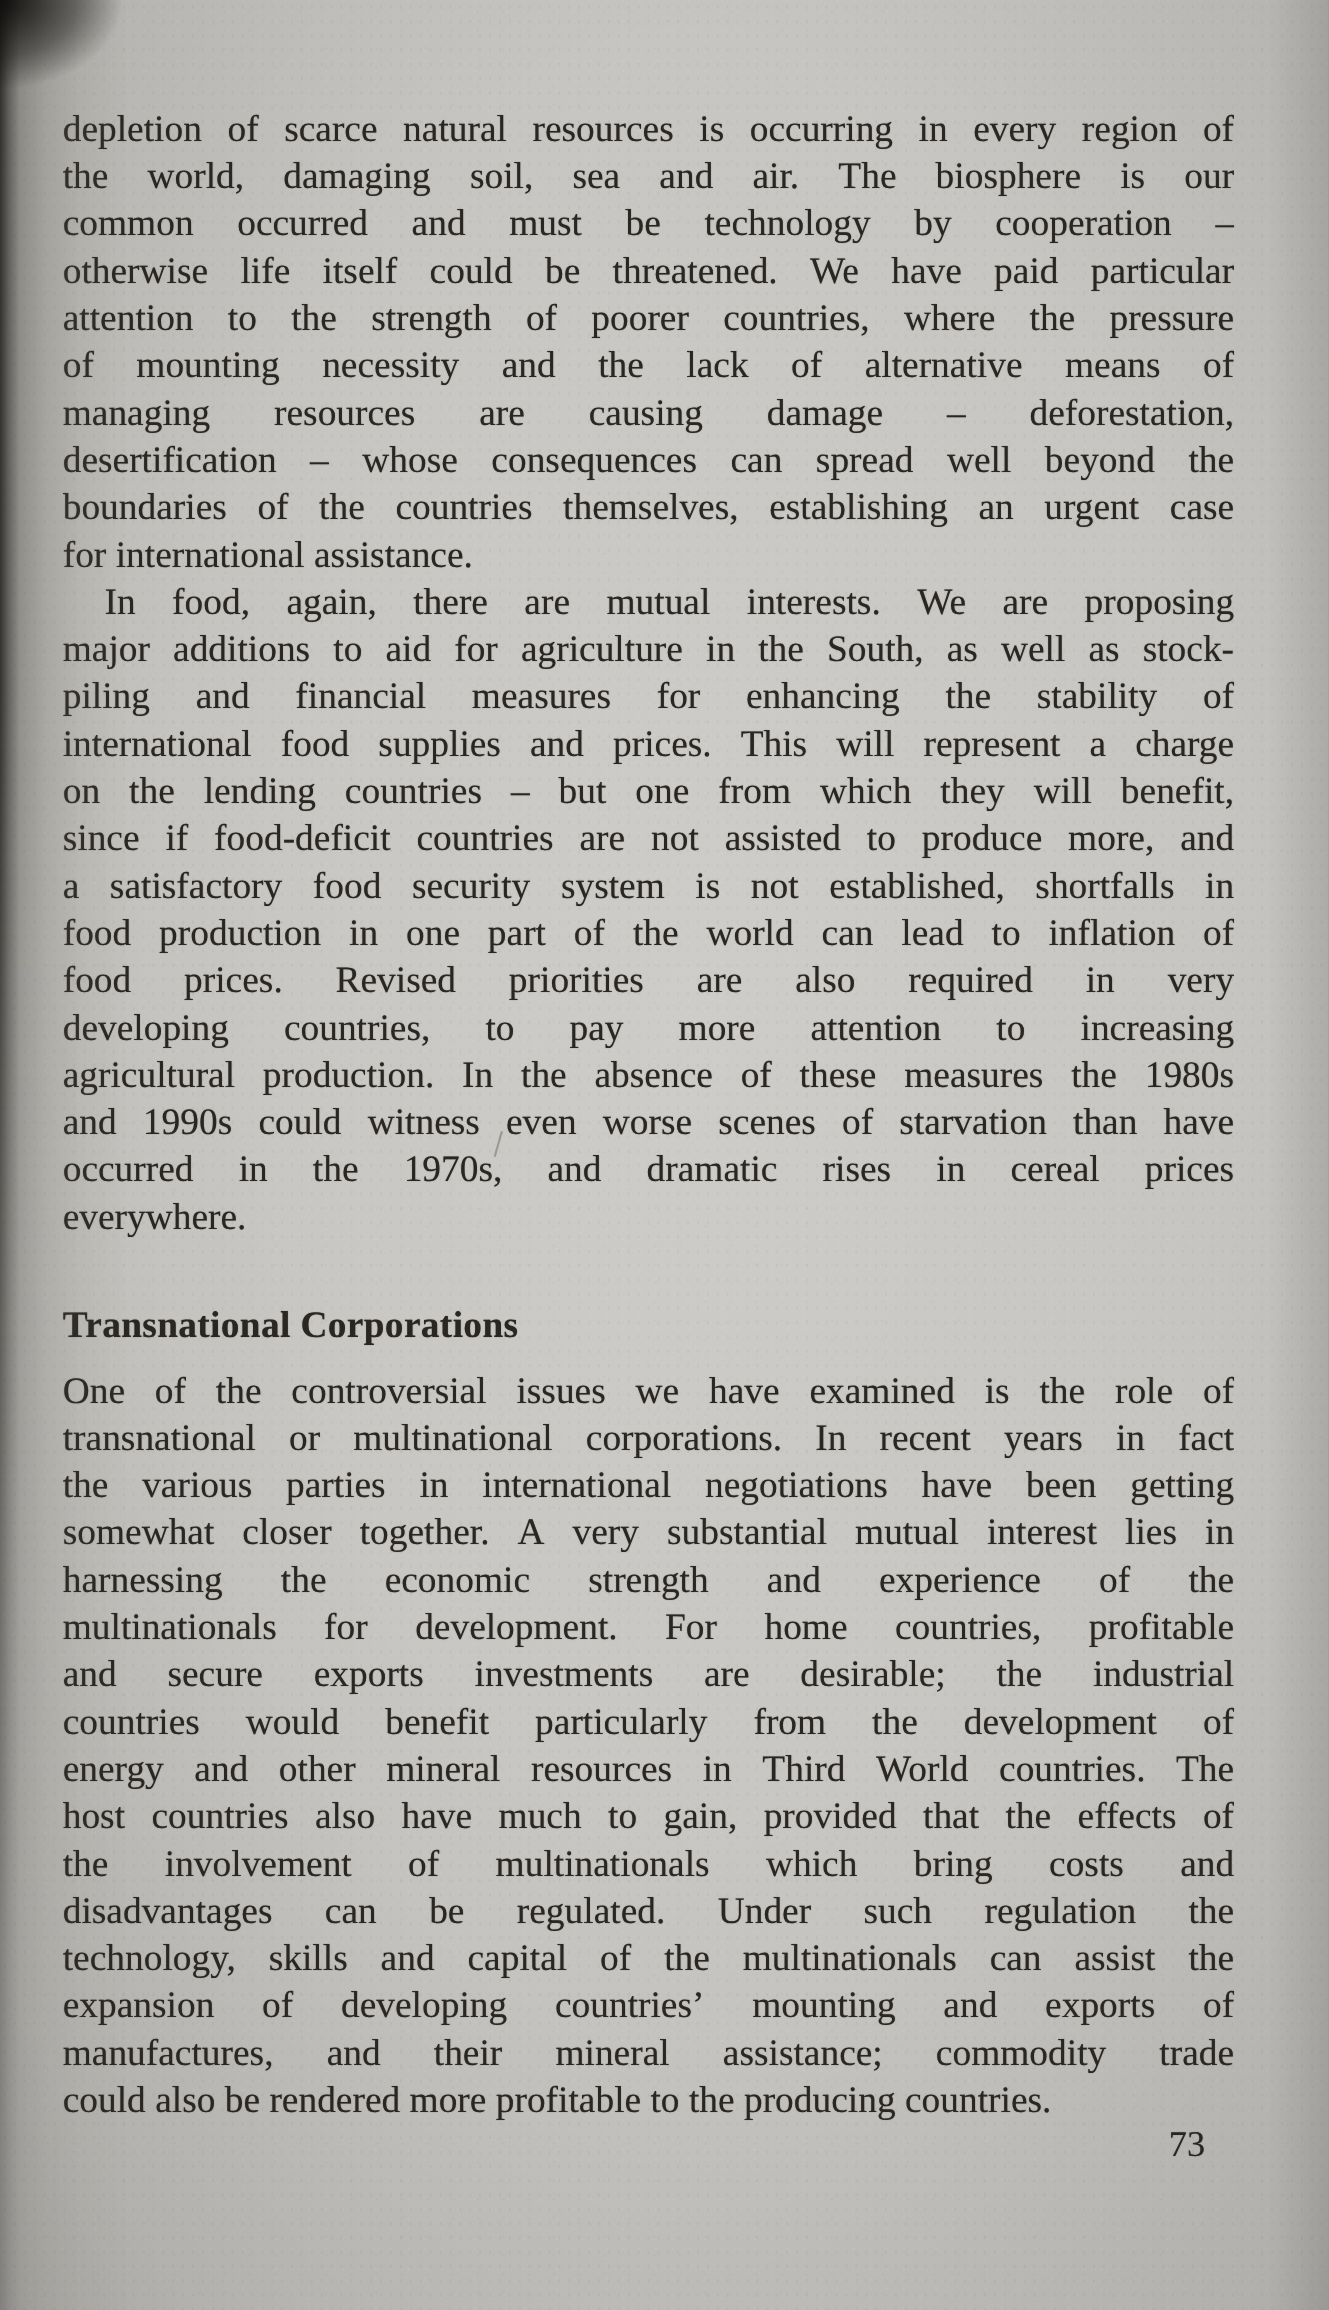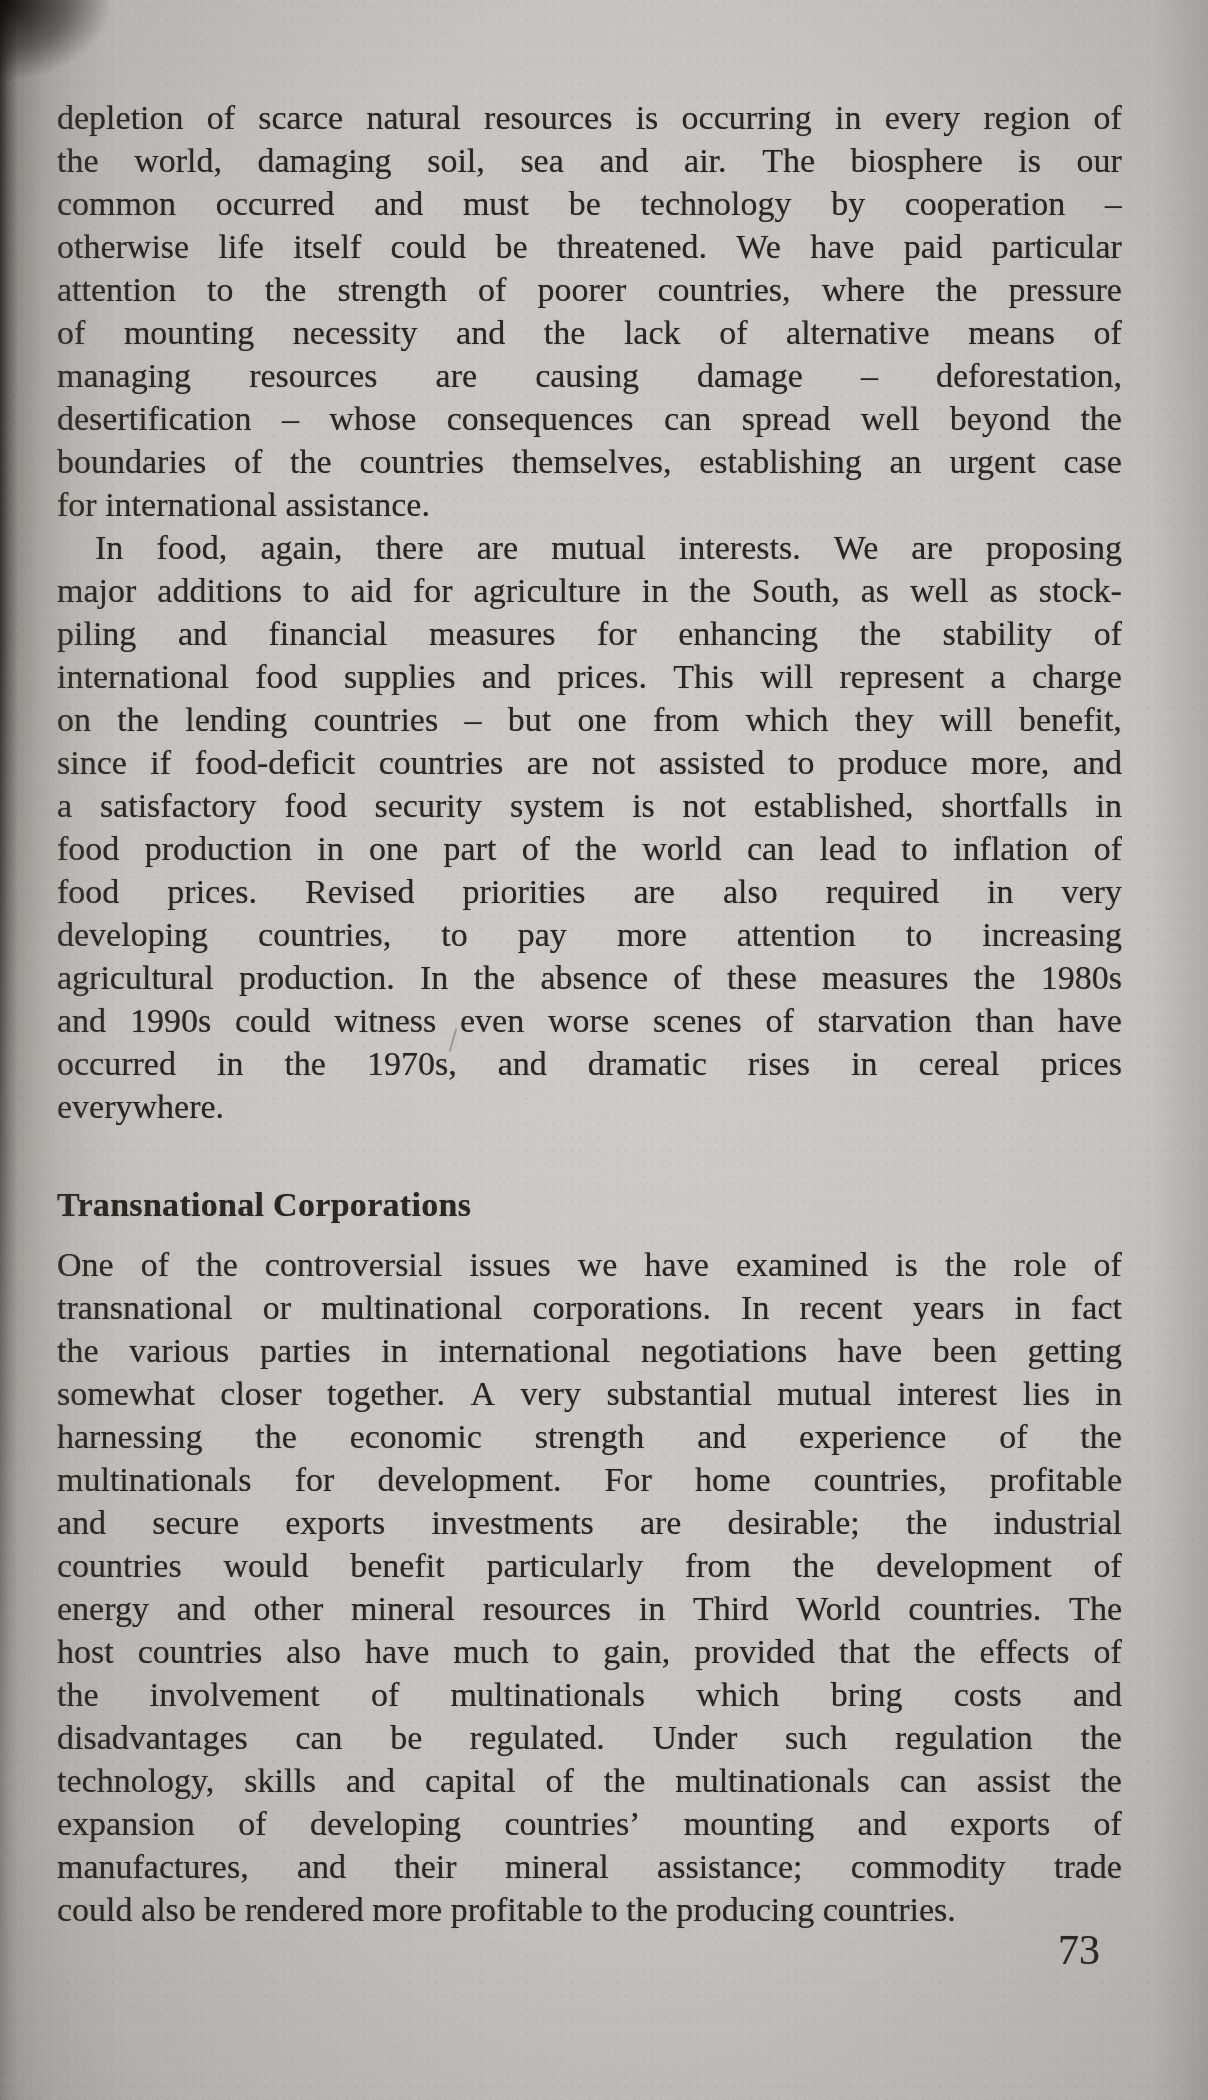--- a/index.html
+++ b/index.html
@@ -76,21 +76,21 @@
     font-size: 34px;
     line-height: 43px;
     letter-spacing: 0.3px;
   }
   .page-number {
     position: absolute;
     top: 1929px;
     left: 1034px;
     width: 90px;
     text-align: center;
-    font-size: 42px;
+    font-size: 33px;
     line-height: 43px;
     text-shadow: 0 0 1px rgba(45,42,37,0.5);
     font-family: Liberation Serif, serif;
   }
 </style>
 </head>
 <body>
 
 <div class="page">
   <div class="paper-texture"></div>

